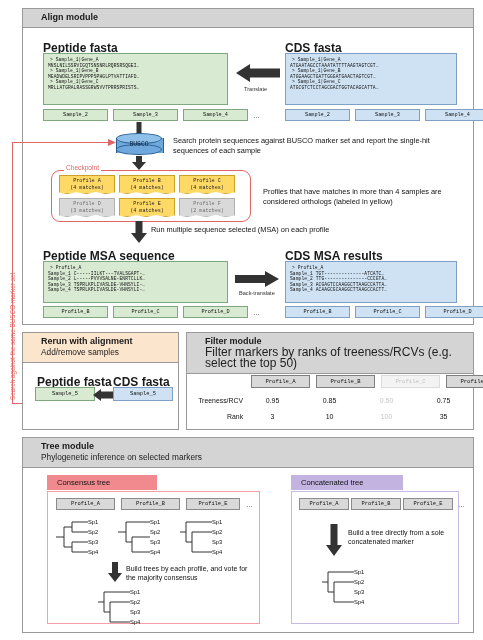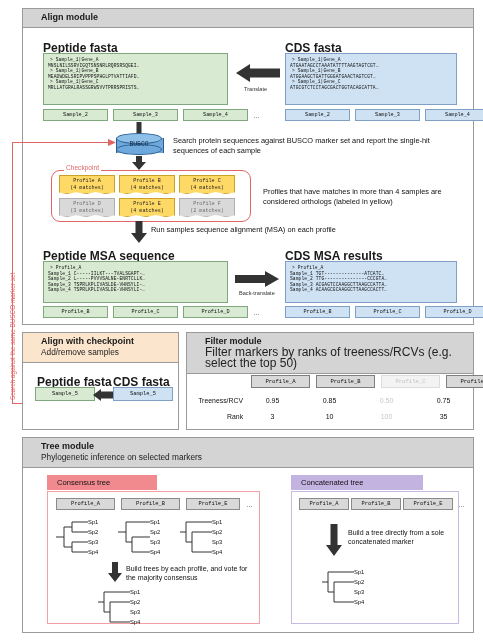--- a/index.html
+++ b/index.html
@@ -182,21 +182,21 @@
     </div>
   </div>
 
   <div class="note" style="left:240px;top:178px;width:200px;">Profiles that have matches in more than 4 samples are considered orthologs (labeled in yellow)</div>
 
   <div style="position:absolute;left:108px;top:212px;">
     <svg width="16" height="22" viewBox="0 0 16 22">
       <polygon points="4.5,0 11.5,0 11.5,12 16,12 8,22 0,12 4.5,12" fill="#333"></polygon>
     </svg>
   </div>
-  <div class="note" style="left:128px;top:216px;width:300px;font-size:7.4px;">Run samples sequence alignment (MSA) on each profile</div>
+  <div class="note" style="left:128px;top:216px;width:300px;font-size:7.4px;">Run multiple sequence selected (MSA) on each profile</div>
 
   <div class="panel-label" style="left:20px;top:240px;">Peptide MSA sequence</div>
   <div class="fasta" style="left:20px;top:252px;width:185px;height:42px;">
     <div class="fline fhead">&gt; Profile_A</div>
     <div class="fline">Sample_1 C-----IILKT---TVALSGAPT-…</div>
     <div class="fline">Sample_2 L-----PVVVSALNE-ENRTCLLK…</div>
     <div class="fline">Sample_3 TSPRLKPLIVASLDE-VHNSYLI-…</div>
     <div class="fline">Sample_4 TSPRLKPLIVASLDE-VHNSYLI-…</div>
   </div>
   <div class="chiprow" style="left:20px;top:297px;">
@@ -232,21 +232,21 @@
 <div class="sidebar-line" style="left:12px;top:142px;width:102px;height:262px;"></div>
 <div style="position:absolute;left:108px;top:139px;">
   <svg width="8" height="7" viewBox="0 0 8 7">
       <polygon points="8,3.5 0,0 0,7" fill="#e06666"></polygon>
     </svg>
 </div>
 <div class="side-text" style="left:9px;top:400px;">Search against the same BUSCO marker set</div>
 
 <div class="module" style="left:22px;top:332px;width:157px;height:98px;">
   <div class="mod-head" style="background:#fce5cd;border-bottom:1px solid #9a9a9a;">
-    <div class="mod-title">Align with checkpoint</div>
+    <div class="mod-title">Rerun with alignment</div>
     <div class="mod-sub">Add/remove samples</div>
   </div>
   <div class="panel-label" style="left:14px;top:42px;">Peptide fasta</div>
   <div class="panel-label" style="left:90px;top:42px;">CDS fasta</div>
   <div class="chip" style="position:absolute;left:12px;top:54px;width:58px;font-size:5.4px;padding:3px 0;">Sample_5</div>
   <div class="chip cds" style="position:absolute;left:90px;top:54px;width:58px;font-size:5.4px;padding:3px 0;">Sample_5</div>
   <div style="position:absolute;left:70px;top:56px;">
     <svg width="20" height="12" viewBox="0 0 20 12">
       <polygon points="0,6 8,0 8,2.5 20,2.5 20,9.5 8,9.5 8,12" fill="#333"></polygon>
     </svg>
@@ -340,21 +340,21 @@
       <svg width="60" height="38" viewBox="0 0 60 38" stroke="#333" stroke-width="1" fill="none">
         <path d="M2,14 H8 M8,4 V24 M8,4 H34 M8,24 H14 M14,14 V34 M14,14 H34 M14,34 H34"></path>
       </svg>
     </div>
     <div class="sp" style="left:82px;top:97px;">Sp1</div>
     <div class="sp" style="left:82px;top:107px;">Sp2</div>
     <div class="sp" style="left:82px;top:117px;">Sp3</div>
     <div class="sp" style="left:82px;top:127px;">Sp4</div>
   </div>
 
-  <div class="tree-head" style="left:268px;top:37px;width:132px;background:#c2b3e0;">Concatenated tree</div>
+  <div class="tree-head" style="left:268px;top:37px;width:112px;background:#c2b3e0;">Concatenated tree</div>
   <div class="tree-box" style="left:268px;top:53px;width:168px;height:133px;border:1px solid #c7bbe3;">
     <div style="position:absolute;left:7px;top:6px;display:flex;gap:2px;align-items:center;">
       <div class="tchip" style="width:48px;">Profile_A</div>
       <div class="tchip" style="width:48px;">Profile_B</div>
       <div class="tchip" style="width:48px;">Profile_E</div>
       <div class="ellip" style="margin-left:3px;">…</div>
     </div>
 
     <div style="position:absolute;left:34px;top:32px;">
       <svg width="16" height="32" viewBox="0 0 16 32">

